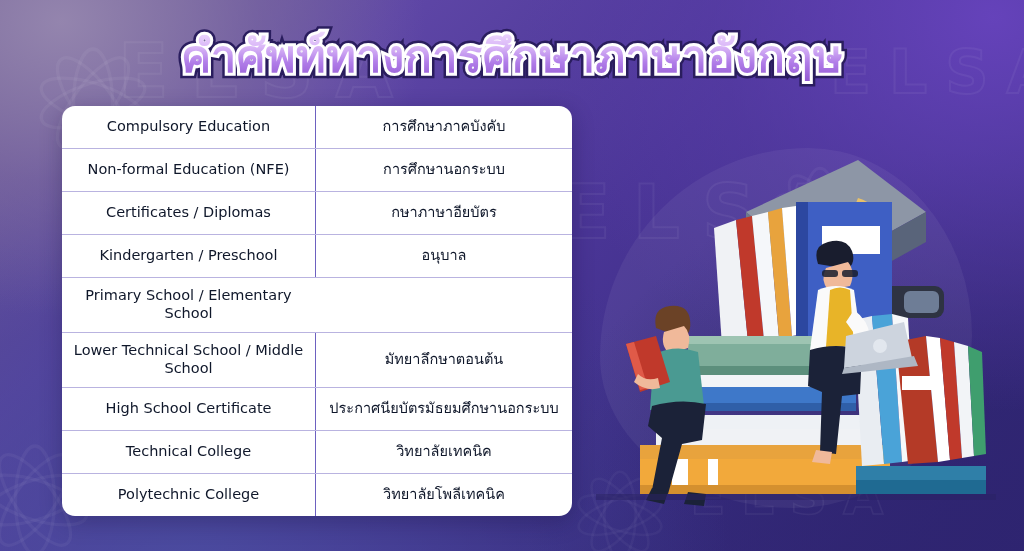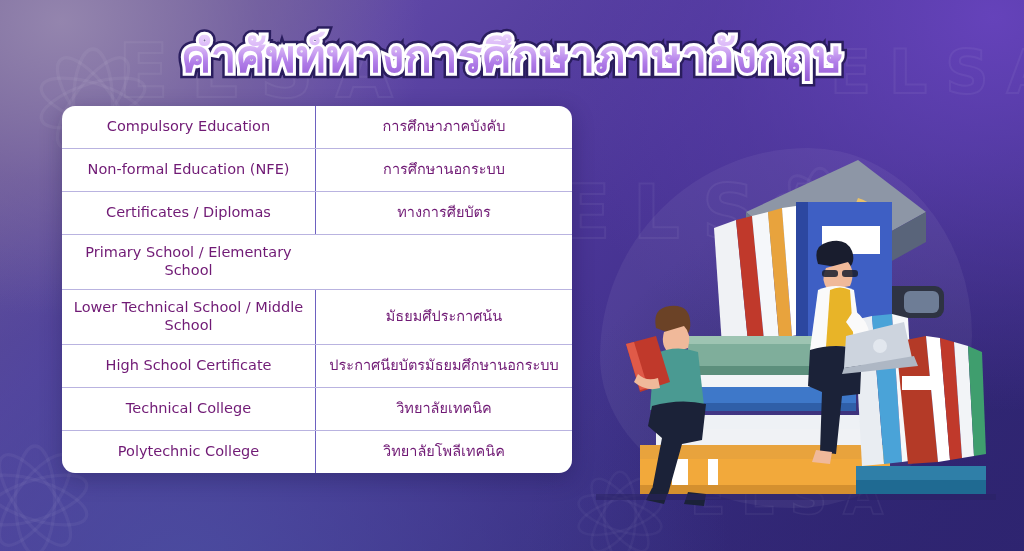--- a/index.html
+++ b/index.html
@@ -68,21 +68,21 @@
   
   .table{
     position:absolute; left:62px; top:106px; width:510px;
     background:#ffffff; border-radius:13px; overflow:hidden;
     box-shadow:0 6px 22px rgba(20,12,56,.30);
   }
   .row{ display:flex; align-items:stretch; border-bottom:1px solid #b9b3e0; }
   .row:last-child{ border-bottom:none; }
   .cell{
     display:flex; align-items:center; justify-content:center; text-align:center;
-    color:#701a75; padding:9px 10px; min-height:42px;
+    color:#0f172a; padding:9px 10px; min-height:42px;
   }
   .cell.en{ width:253px; font-size:14.5px; line-height:1.24; }
   .cell.th{ flex:1; font-size:14.5px; line-height:1.24; border-left:1.6px solid #6d61c0; }
   .row.tall .cell{ min-height:50px; }
 
   
   .illus{ position:absolute; left:596px; top:150px; width:400px; height:360px; }
   .illus svg{ display:block; }
 </style>
 </head>
@@ -147,28 +147,32 @@
       <div class="row">
         <div class="cell en">Compulsory Education</div>
         <div class="cell th">การศึกษาภาคบังคับ</div>
       </div>
       <div class="row">
         <div class="cell en">Non-formal Education (NFE)</div>
         <div class="cell th">การศึกษานอกระบบ</div>
       </div>
       <div class="row">
         <div class="cell en">Certificates / Diplomas</div>
-        <div class="cell th">ทางการศียบัตร</div>
+        <div class="cell th">กษาภาษาอียบัตร</div>
+      </div>
+      <div class="row">
+        <div class="cell en">Kindergarten / Preschool</div>
+        <div class="cell th">อนุบาล</div>
       </div>
       <div class="row tall">
         <div class="cell en">Primary School / Elementary School</div>
       </div>
       <div class="row tall">
         <div class="cell en">Lower Technical School / Middle School</div>
-        <div class="cell th">มัธยมศึประกาศน้น</div>
+        <div class="cell th">มัทยาลึกษาตอนต้น</div>
       </div>
       <div class="row">
         <div class="cell en">High School Certificate</div>
         <div class="cell th">ประกาศนียบัตรมัธยมศึกษานอกระบบ</div>
       </div>
       <div class="row">
         <div class="cell en">Technical College</div>
         <div class="cell th">วิทยาลัยเทคนิค</div>
       </div>
       <div class="row">

